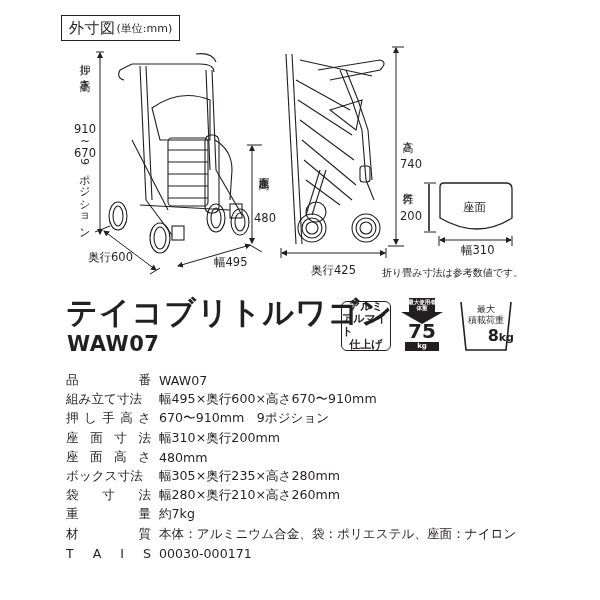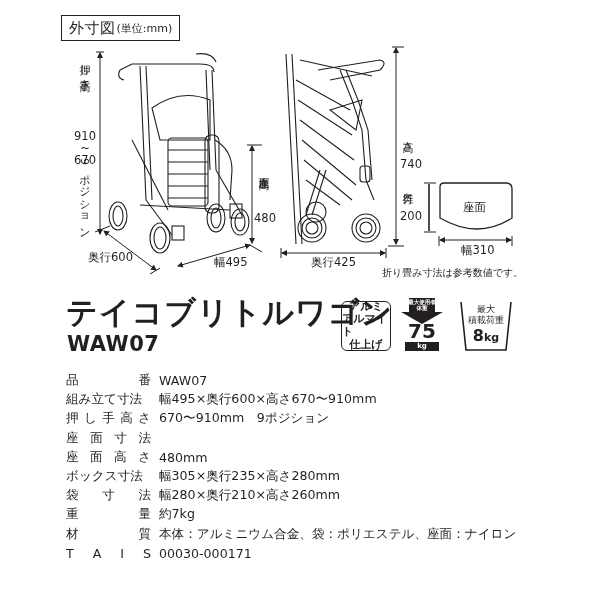--- a/index.html
+++ b/index.html
@@ -129,35 +129,35 @@
     <line x1="440" y1="240" x2="511" y2="240" marker-start="url(#arrs)" marker-end="url(#arr)"></line>
   </g>
 </svg>
 
 <div class="abs title-box">
   <span class="title-main">外寸図</span>
   <span class="title-unit">(単位:mm)</span>
 </div>
 
 <div class="abs vlabel" style="left:79px;top:56px;">押し手高さ</div>
-<div class="abs dimtxt" style="left:72px;top:130px;width:26px;">
+<div class="abs dimtxt" style="left:72px;top:123px;width:26px;">
   <div>910</div>
   <div>~</div>
   <div>670</div>
 </div>
 <div class="abs vlabel" style="left:79px;top:158px;">9ポジション</div>
 
 <div class="abs vlabel" style="left:258px;top:168px;">座面高さ</div>
 <div class="abs dimtxt" style="left:252px;top:212px;width:26px;">480</div>
 <div class="abs dimtxt" style="left:88px;top:251px;">奥行600</div>
 <div class="abs dimtxt" style="left:214px;top:256px;">幅495</div>
 
 <div class="abs vlabel" style="left:402px;top:133px;">高さ</div>
 <div class="abs dimtxt" style="left:398px;top:158px;width:26px;">740</div>
-<div class="abs dimtxt" style="left:311px;top:256px;">奥行425</div>
+<div class="abs dimtxt" style="left:311px;top:264px;">奥行425</div>
 
 <div class="abs vlabel" style="left:402px;top:184px;">奥行</div>
 <div class="abs dimtxt" style="left:398px;top:210px;width:26px;">200</div>
 <div class="abs dimtxt" style="left:463px;top:201px;">座面</div>
 <div class="abs dimtxt" style="left:461px;top:244px;">幅310</div>
 
 <div class="abs note" style="left:382px;top:266px;">折り畳み寸法は参考数値です。</div>
 
 <div class="abs prod-name">テイコブリトルワゴン</div>
 <div class="abs prod-code">WAW07</div>
@@ -183,21 +183,21 @@
 </div>
 
 <div class="abs badge-load">
   <svg width="56" height="52" viewBox="0 0 56 52" style="position:absolute;left:0;top:0;">
     <path d="M3,2 L8,50 L48,50 L53,2" fill="none" stroke="#231f20" stroke-width="1.6"></path>
   </svg>
   <div class="abs" style="left:0;top:4px;width:56px;text-align:center;font-size:9px;line-height:11px;">
     <div>最大</div>
     <div>積載荷重</div>
   </div>
-  <div class="abs" style="left:0;top:27px;width:56px;text-align:center;font-weight:bold;line-height:18px;">
+  <div class="abs" style="left:0;top:27px;width:56px;text-align:right;font-weight:bold;line-height:18px;">
     <span style="font-size:16px;">8</span><span style="font-size:11px;">kg</span>
   </div>
 </div>
 
 <div class="abs spec-table">
   <div class="spec-row">
     <div class="spec-label">
         <span>品</span>
         <span>番</span>
       </div>
@@ -217,20 +217,21 @@
       </div>
     <div class="spec-value">670〜910mm　9ポジション</div>
   </div>
   <div class="spec-row">
     <div class="spec-label">
         <span>座</span>
         <span>面</span>
         <span>寸</span>
         <span>法</span>
       </div>
+    <div class="spec-value">幅310×奥行200mm</div>
   </div>
   <div class="spec-row">
     <div class="spec-label">
         <span>座</span>
         <span>面</span>
         <span>高</span>
         <span>さ</span>
       </div>
     <div class="spec-value">480mm</div>
   </div>

